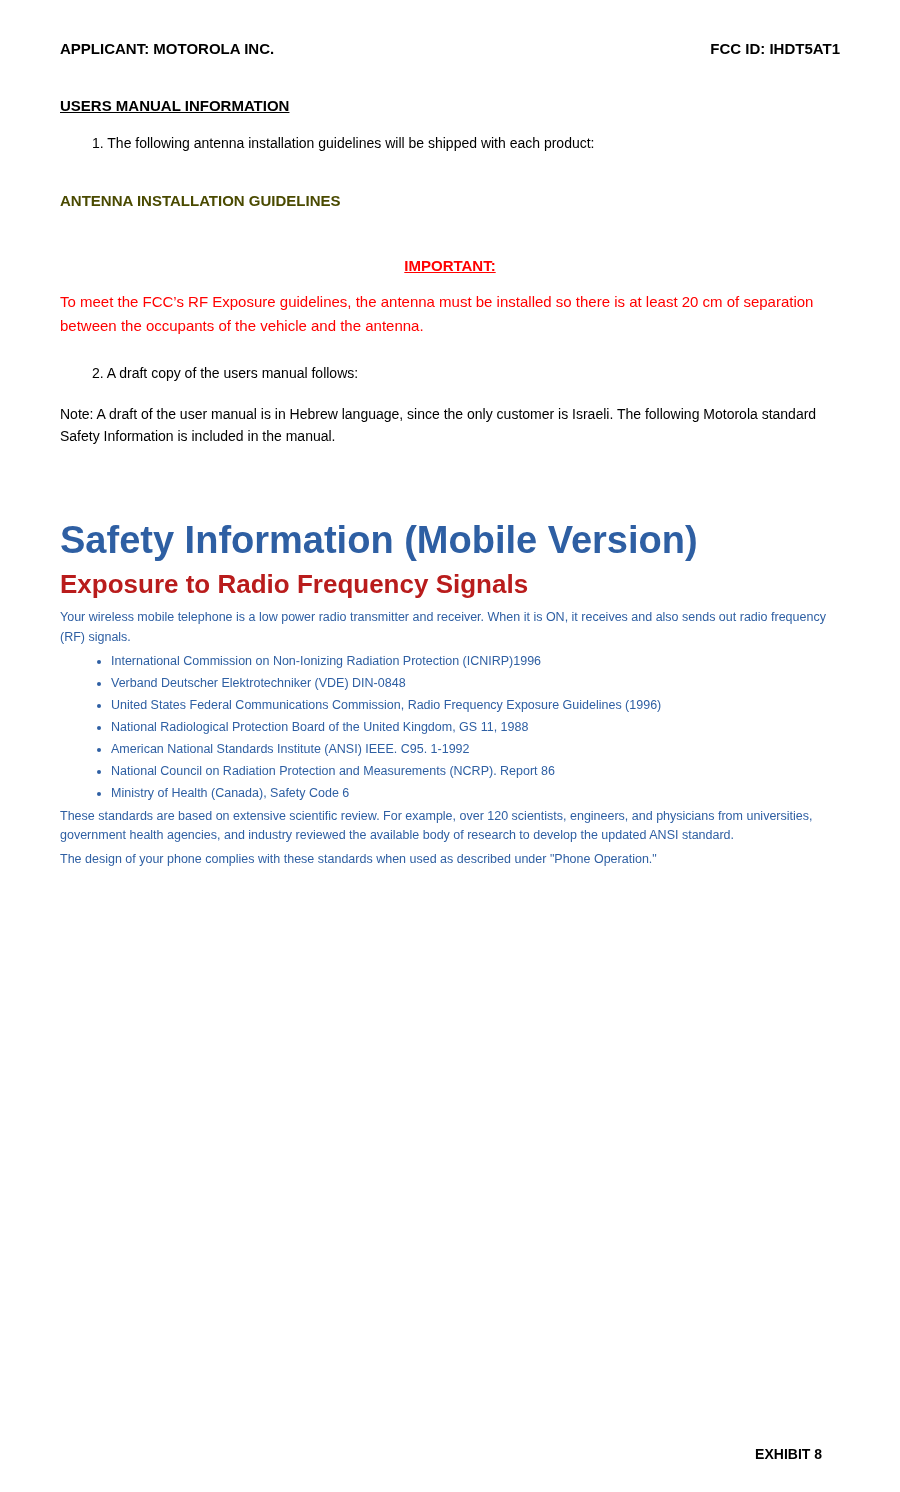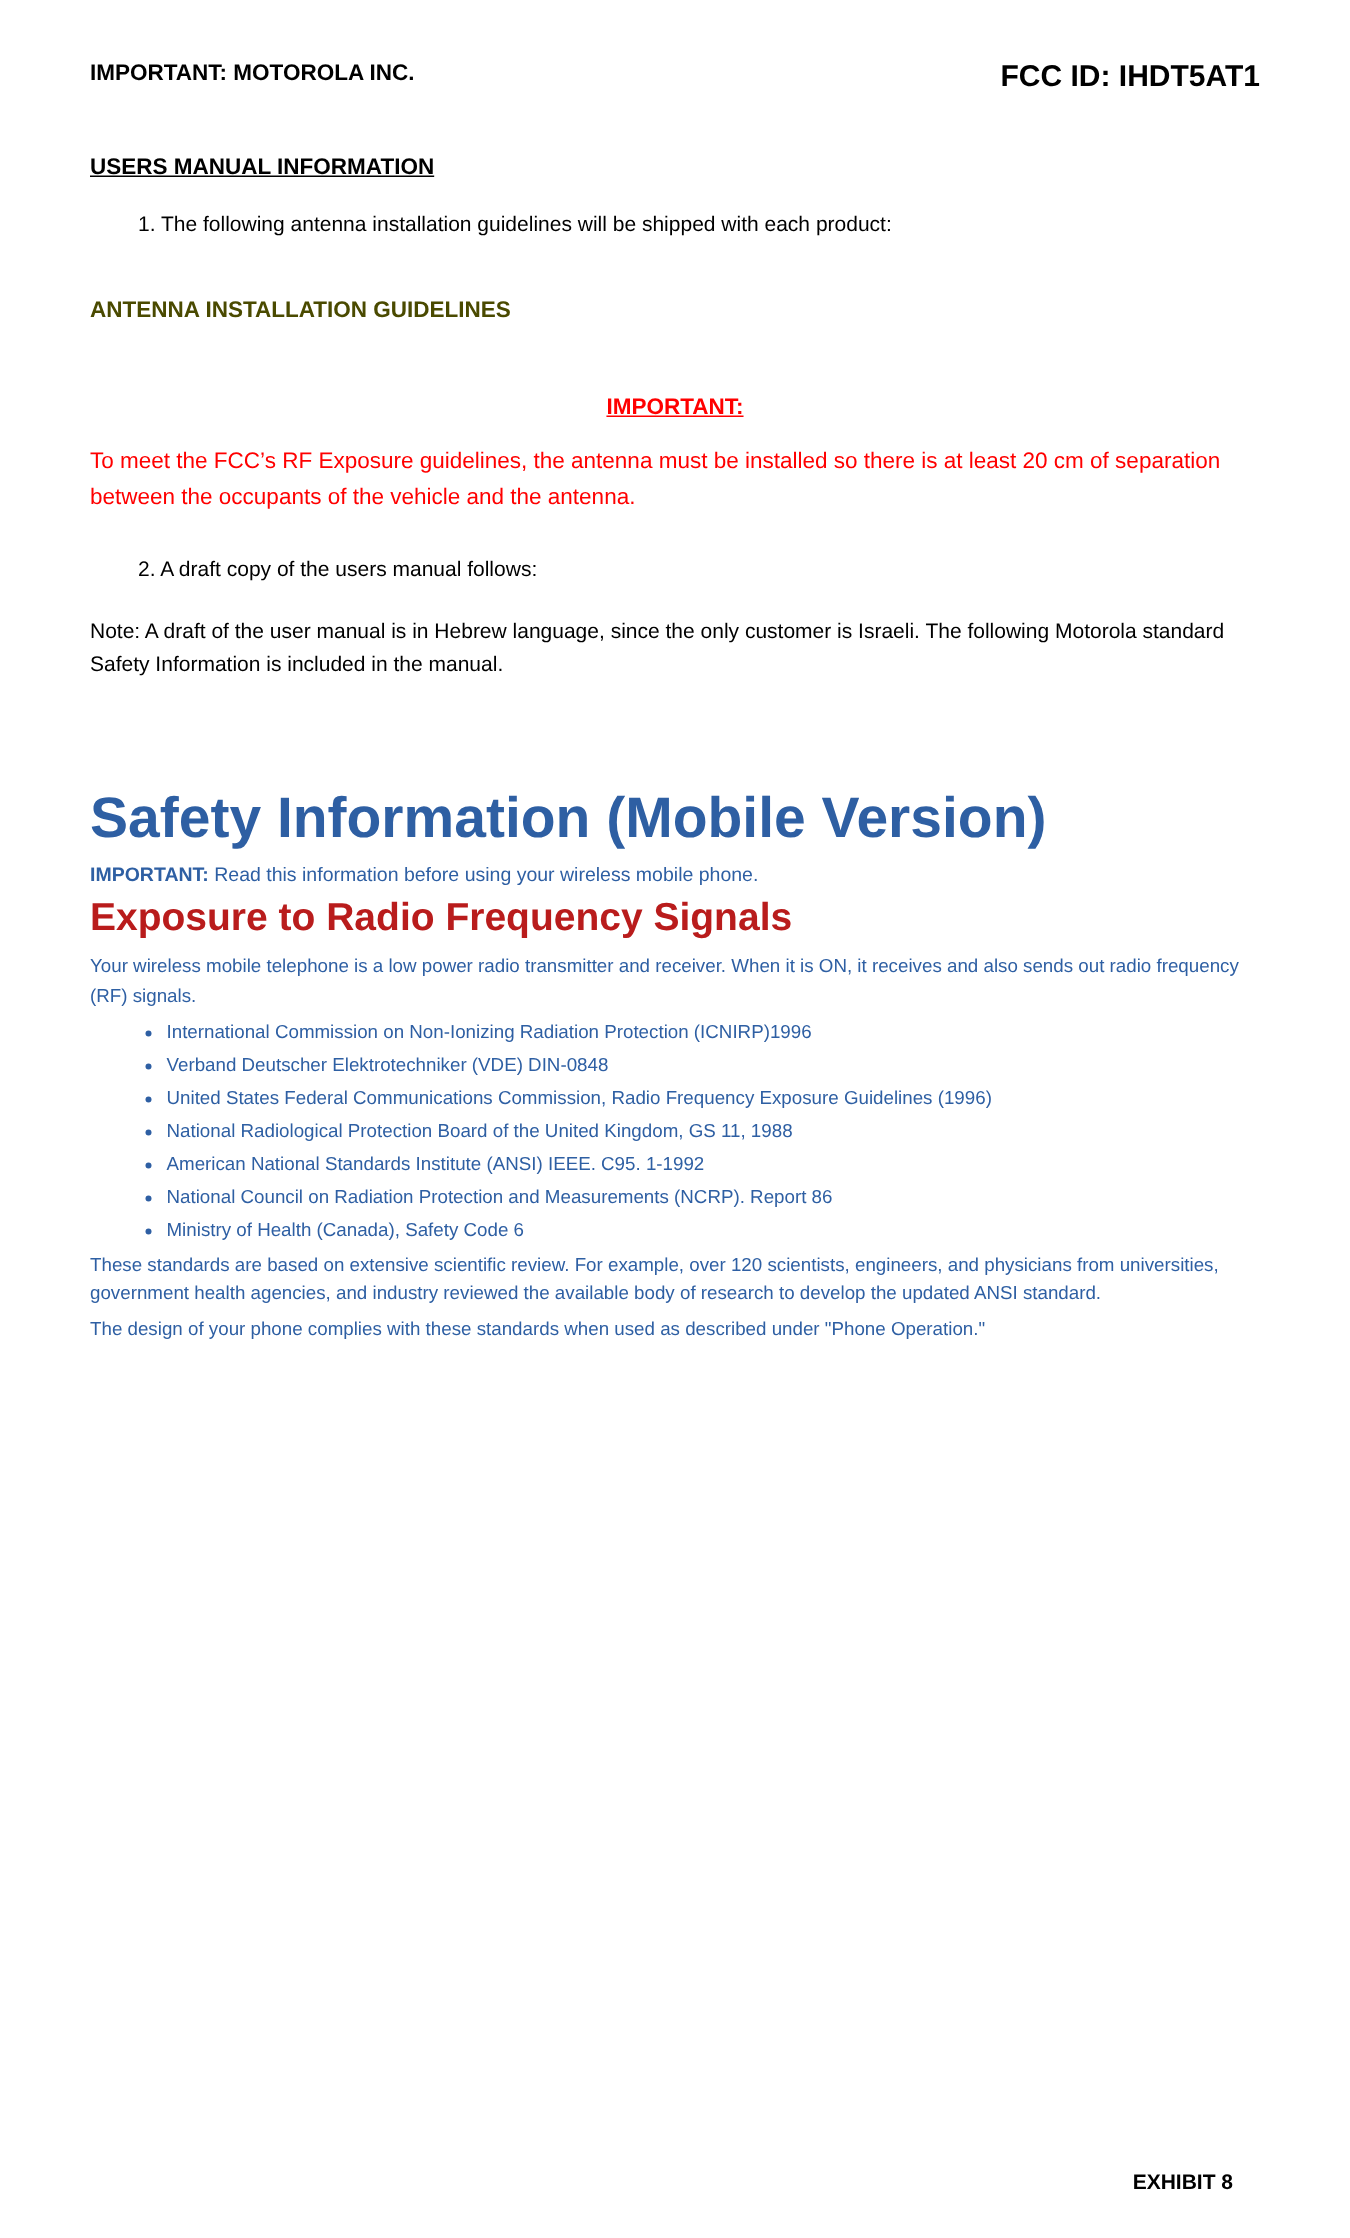--- a/index.html
+++ b/index.html
@@ -21,21 +21,21 @@
       display: flex;
       justify-content: space-between;
       align-items: flex-start;
       margin-bottom: 40px;
     }
     .header-left {
       font-size: 15px;
       font-weight: bold;
     }
     .header-right {
-      font-size: 20px;
+      font-size: 15px;
       font-weight: bold;
     }
     .section-title {
       font-size: 15px;
       font-weight: bold;
       text-decoration: underline;
       margin-bottom: 18px;
     }
     .antenna-title {
       color: #4a4a00;
@@ -115,21 +115,21 @@
       font-weight: bold;
     }
     .spacer { height: 20px; }
   </style>
 </head>
 <body>
 
 <div class="page">
 
   <div class="header">
-    <span class="header-left">IMPORTANT: MOTOROLA INC.</span>
+    <span class="header-left">APPLICANT: MOTOROLA INC.</span>
     <span class="header-right">FCC ID: IHDT5AT1</span>
   </div>
 
   <div class="section-title">USERS MANUAL INFORMATION</div>
 
   <div class="numbered-item">1.   The following antenna installation guidelines will be shipped with each product:</div>
 
   <div class="spacer"></div>
 
   <div class="antenna-title">ANTENNA INSTALLATION GUIDELINES</div>
@@ -141,24 +141,20 @@
   <div class="red-text">To meet the FCC’s RF Exposure guidelines, the antenna must be installed so there is at least 20 cm of separation between the occupants of the vehicle and the antenna.</div>
 
   <div class="numbered-item">2.   A draft copy of the users manual follows:</div>
 
   <div class="note-text">Note: A draft of the user manual is in Hebrew language, since the only customer is Israeli.  The following Motorola standard Safety Information is included in the manual.</div>
 
   <div class="spacer"></div>
 
   <div class="big-title">Safety Information (Mobile Version)</div>
 
-  <div class="important-label">
-    <strong>IMPORTANT:</strong>
-    <span>Read this information before using your wireless mobile phone.</span>
-  </div>
 
   <div class="rf-title">Exposure to Radio Frequency Signals</div>
 
   <div class="blue-text">Your wireless mobile telephone is a low power radio transmitter and receiver. When it is ON, it receives and also sends out radio frequency (RF) signals.</div>
 
 
   <ul class="bullet-list">
   <li>International Commission on Non-Ionizing Radiation Protection (ICNIRP)1996</li>
       <li>Verband Deutscher Elektrotechniker (VDE) DIN-0848</li>
       <li>United States Federal Communications Commission, Radio Frequency Exposure Guidelines (1996)</li>

